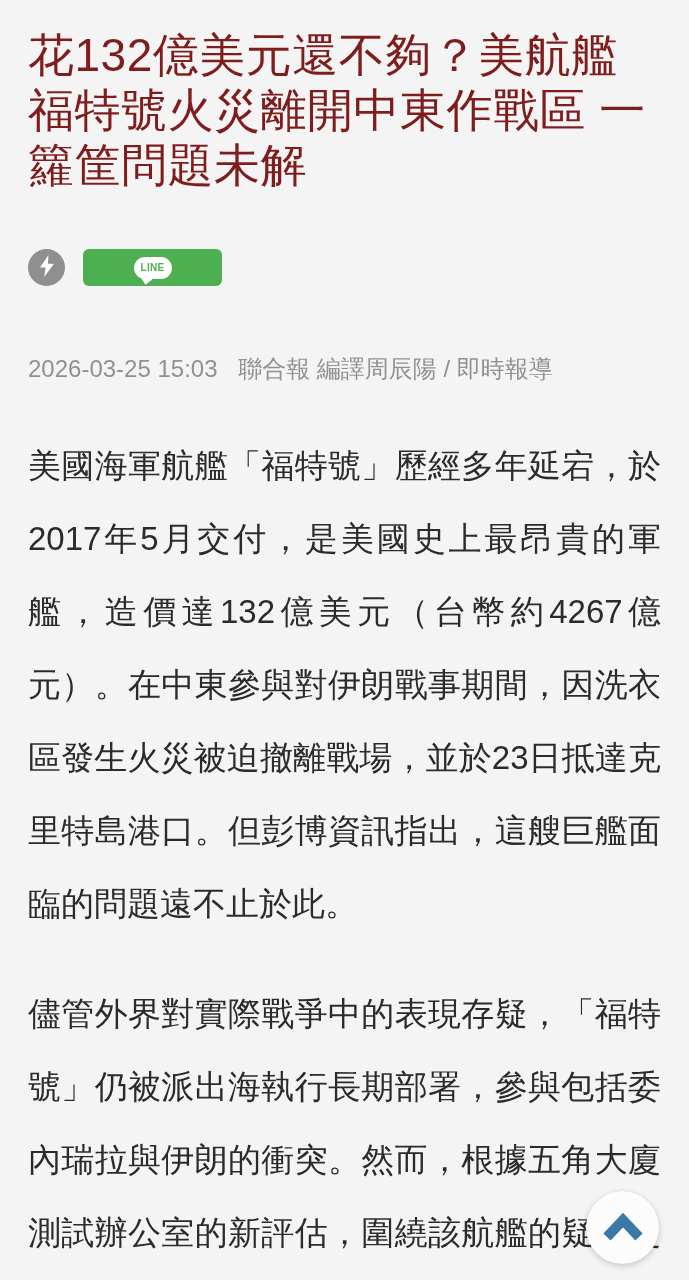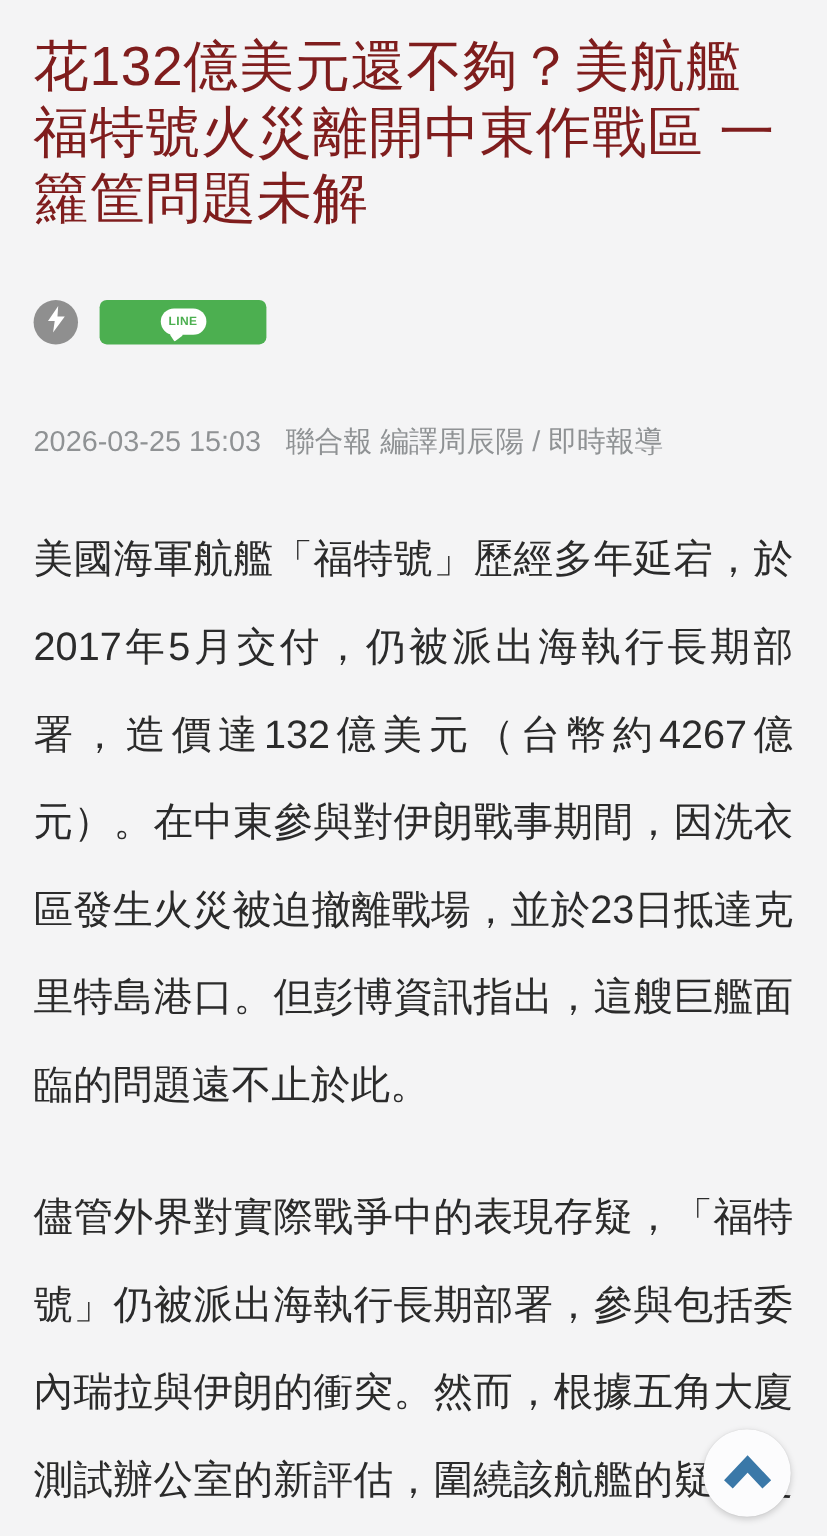--- a/index.html
+++ b/index.html
@@ -17,21 +17,21 @@
     margin-top: 28px;
     font-size: 46px;
     line-height: 55px;
     font-weight: 400;
     color: #7f1d1d;
     letter-spacing: 0.5px;
   }
   .share-bar {
     margin-top: 56px;
     display: flex;
-    align-items: center;
+    align-items: flex-start;
     gap: 18px;
     height: 38px;
   }
   .amp-badge {
     width: 37px; height: 37px;
     border-radius: 50%;
     background: #8f8f8f;
     display: flex; align-items: center; justify-content: center;
     flex: 0 0 auto;
   }
@@ -116,21 +116,21 @@
       </span>
     </button>
   </div>
 
   <div class="meta-row">
     <span class="meta-datetime">2026-03-25 15:03</span>
     <span class="meta-byline">聯合報 編譯周辰陽 / 即時報導</span>
   </div>
 
   <div class="article-body">
-    <p>美國海軍航艦「福特號」歷經多年延宕，於2017年5月交付，仍被派出海執行長期部署，造價達132億美元（台幣約4267億元）。在中東參與對伊朗戰事期間，因洗衣區發生火災被迫撤離戰場，並於23日抵達克里特島港口。但彭博資訊指出，這艘巨艦面臨的問題遠不止於此。</p>
+    <p>美國海軍航艦「福特號」歷經多年延宕，於2017年5月交付，是美國史上最昂貴的軍艦，造價達132億美元（台幣約4267億元）。在中東參與對伊朗戰事期間，因洗衣區發生火災被迫撤離戰場，並於23日抵達克里特島港口。但彭博資訊指出，這艘巨艦面臨的問題遠不止於此。</p>
     <p>儘管外界對實際戰爭中的表現存疑，「福特號」仍被派出海執行長期部署，參與包括委內瑞拉與伊朗的衝突。然而，根據五角大廈測試辦公室的新評估，圍繞該航艦的疑慮從潛在的嚴重問題到日常運作缺陷不等，且多數問題是在2022年10月展開實戰測試後陸續浮現。</p>
   </div>
 
 </div>
 
 <button class="scroll-top-button">
   <span>
     <svg width="42" height="32" viewBox="0 0 42 32" aria-hidden="true">
       <path d="M5 27 L21 10 L37 27" fill="none" stroke="#3a78a8" stroke-width="10" stroke-linecap="butt" stroke-linejoin="miter"></path>
     </svg>

